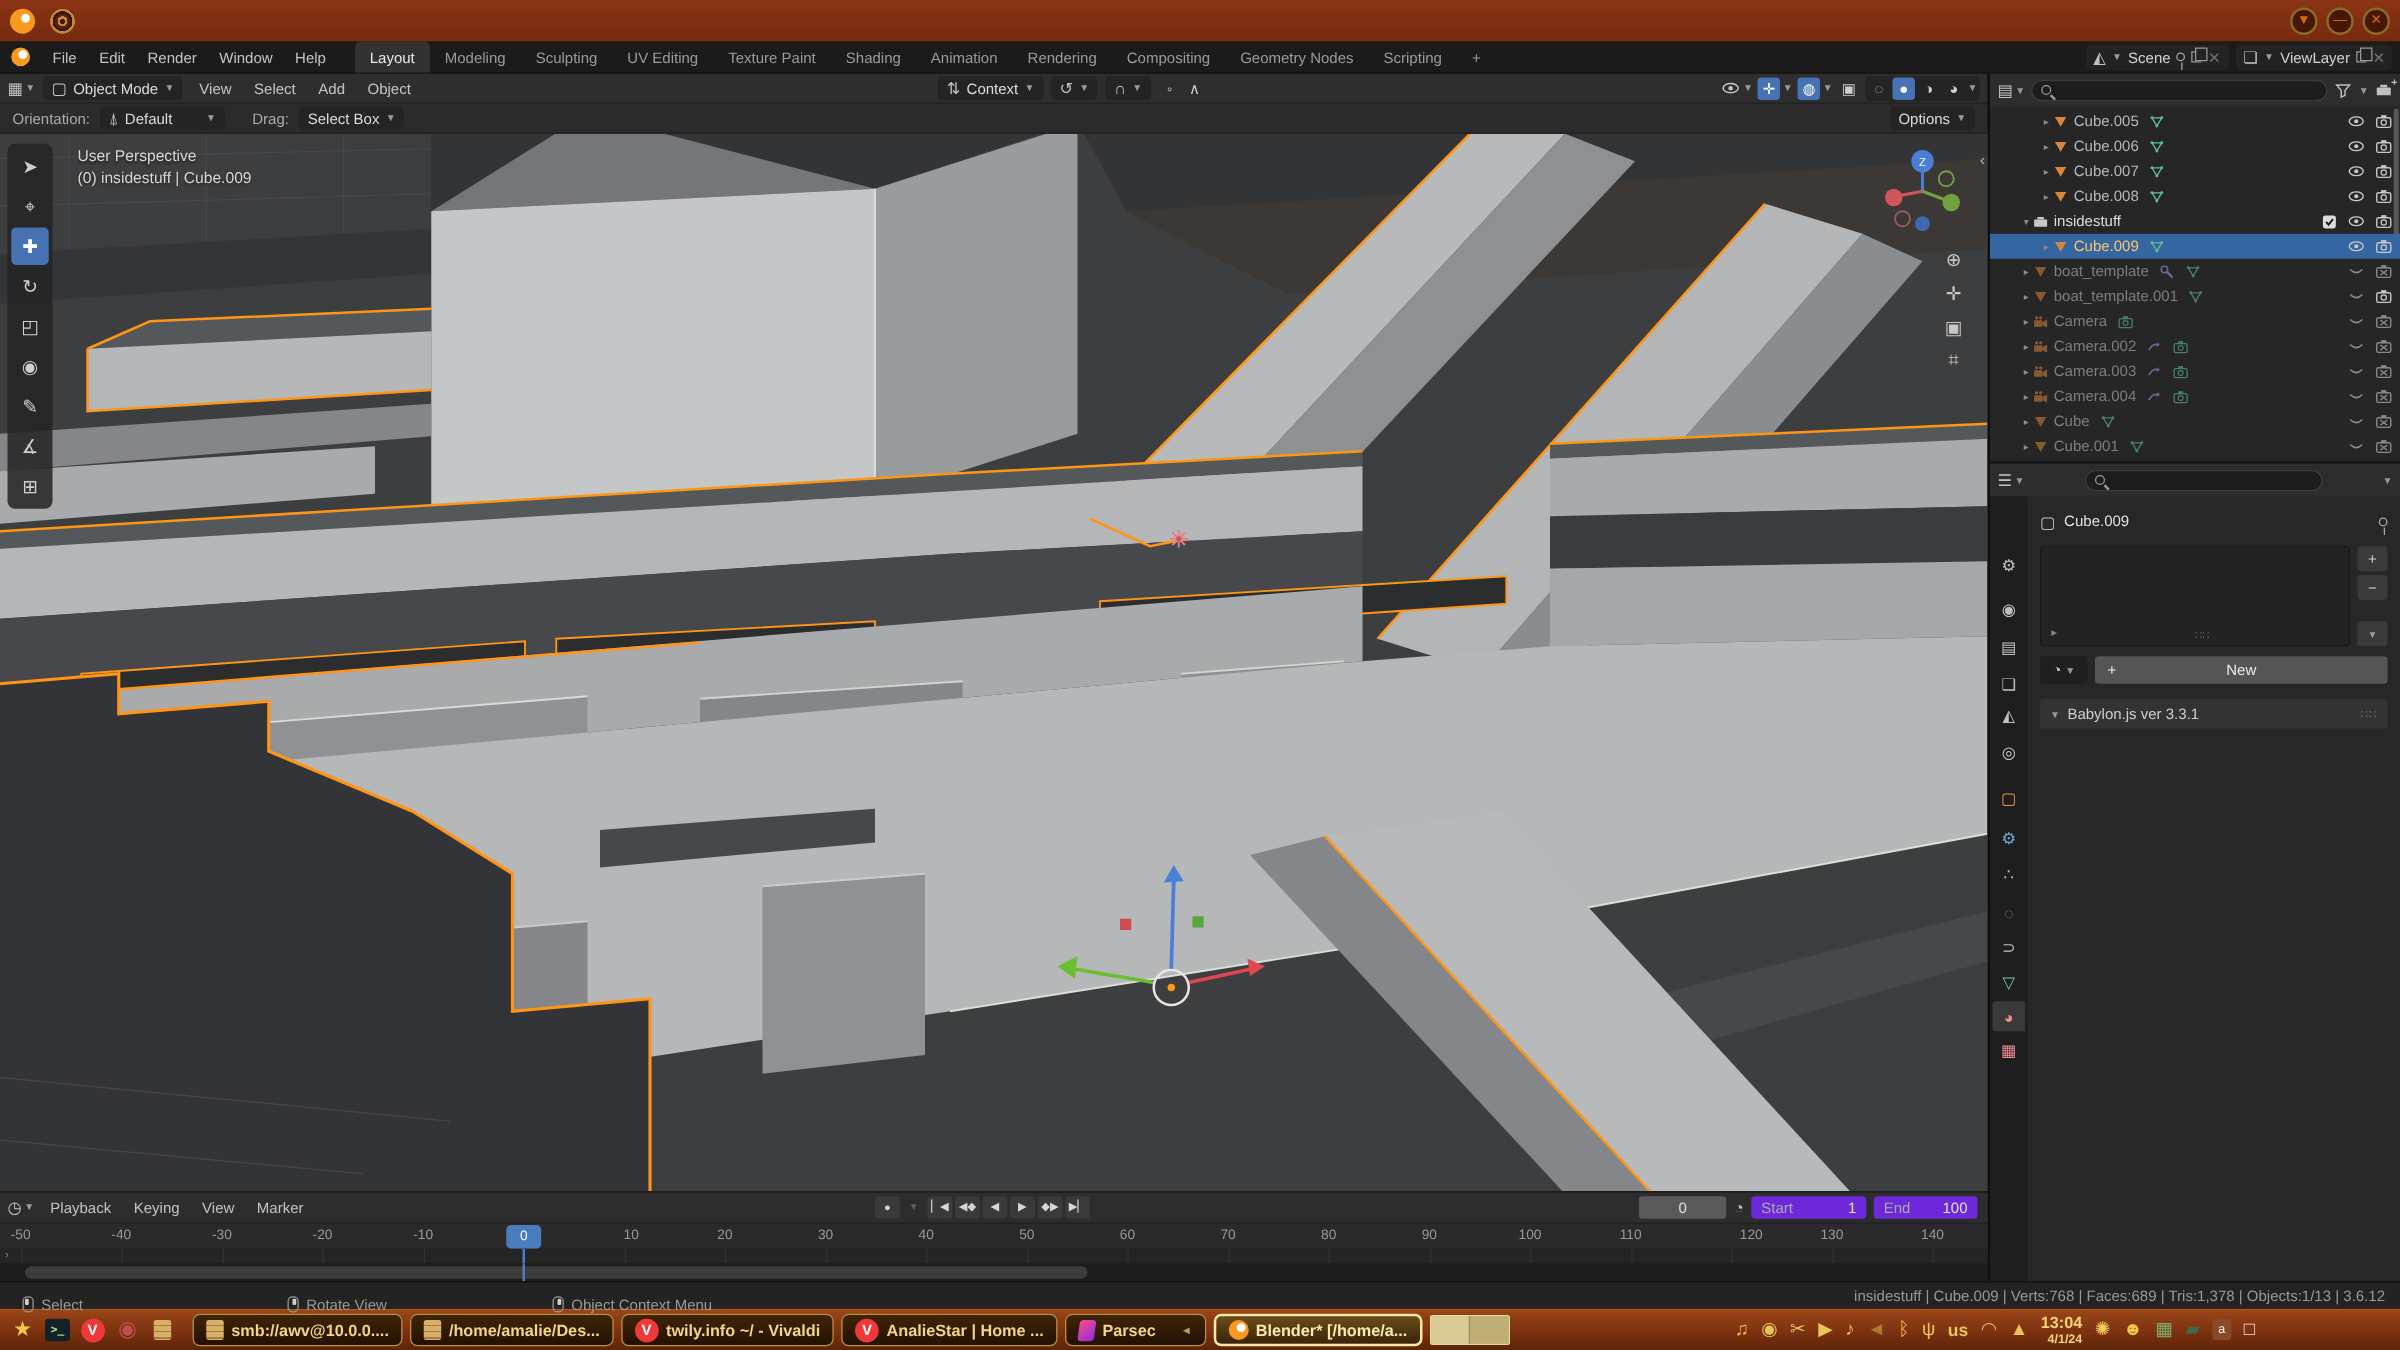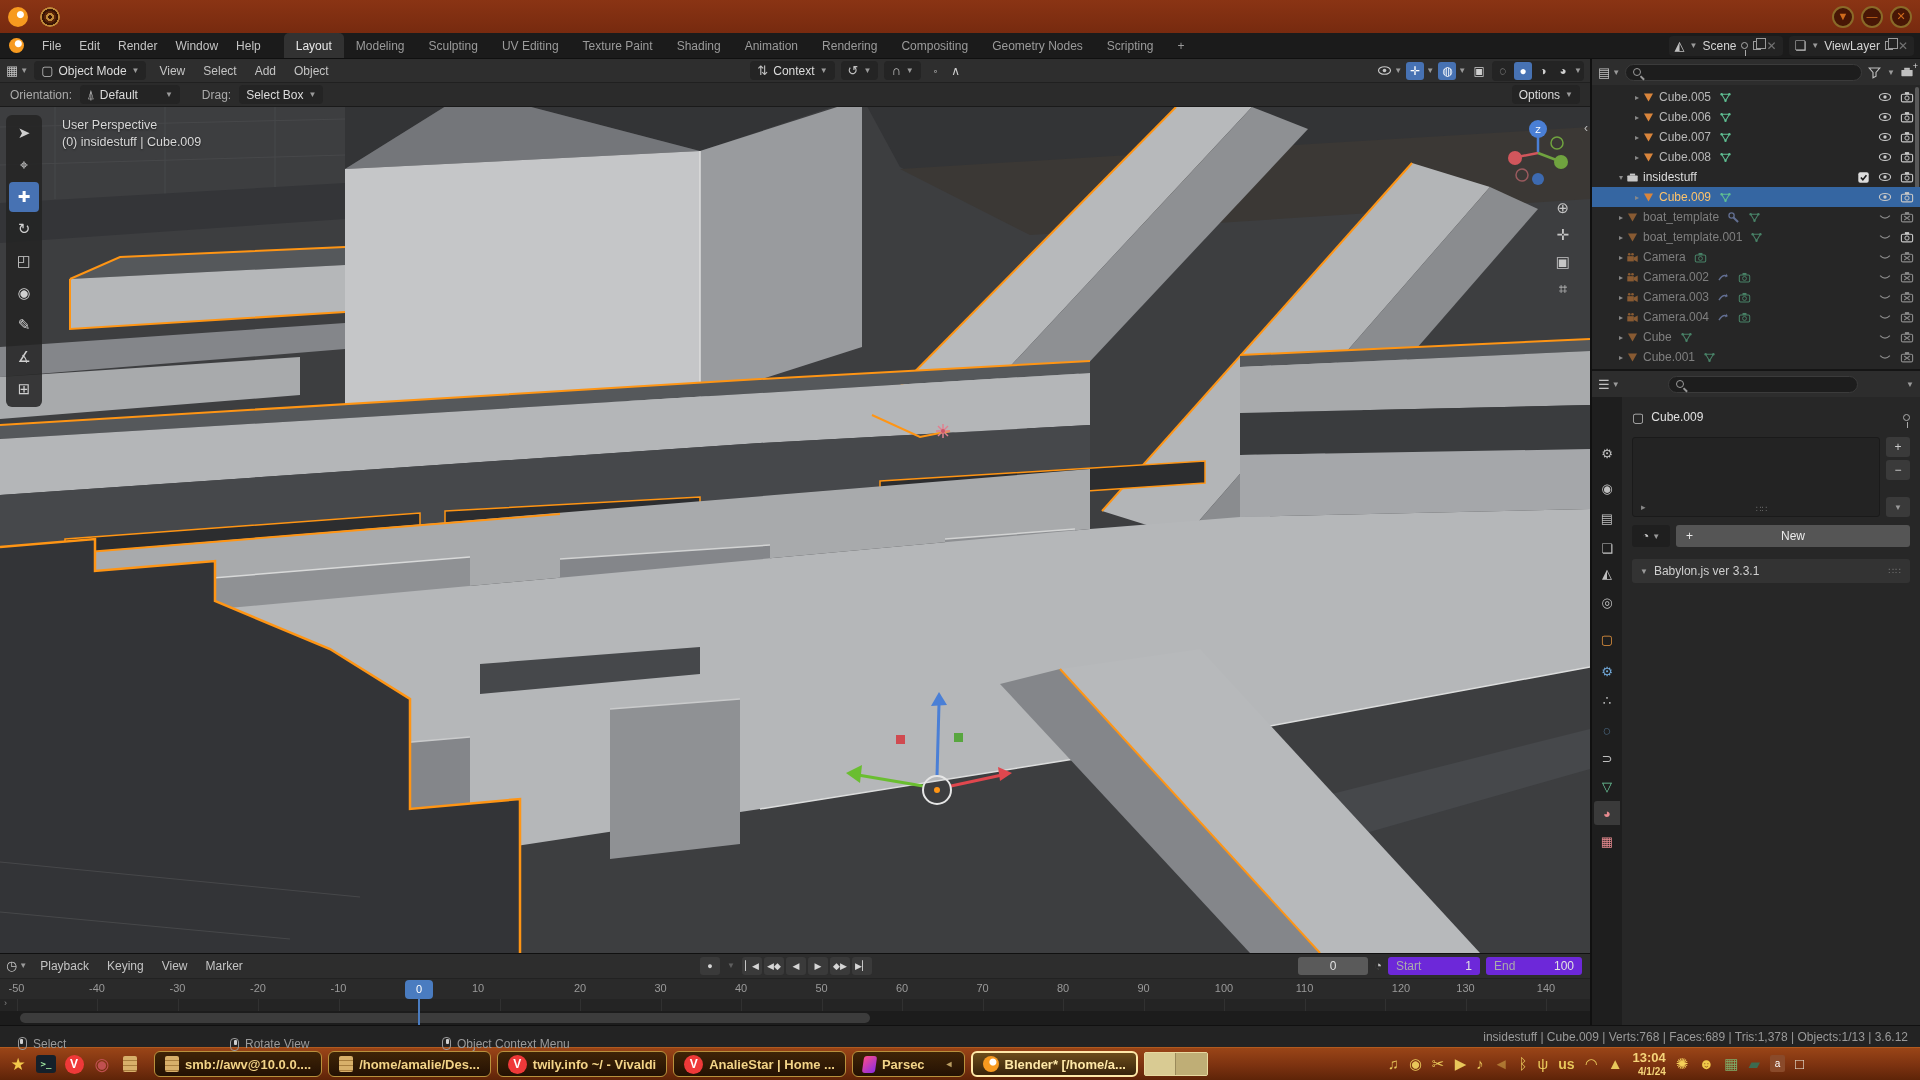--- a/index.html
+++ b/index.html
@@ -495,34 +495,34 @@
           </div>
           <div class="tl-fields">
             <div class="field" style="width:70px;background:#5a5a5a;justify-content:center">
                 <span>0</span>
               </div>
             <span class="icon-sm">◔</span>
             <div class="field" style="width:92px">
                 <span class="lbl">Start</span>
                 <span>1</span>
               </div>
-            <div class="field" style="width:96px">
+            <div class="field" style="width:83px">
                 <span class="lbl">End</span>
                 <span>100</span>
               </div>
           </div>
         </div>
         <div class="tl-ruler" id="tl-ruler">
             <span class="tick-lbl" style="left: 16.5px;">-50</span>
             <span class="tick-lbl" style="left: 97px;">-40</span>
             <span class="tick-lbl" style="left: 177.5px;">-30</span>
             <span class="tick-lbl" style="left: 258px;">-20</span>
             <span class="tick-lbl" style="left: 338.5px;">-10</span>
             <div class="playhead" style="left: 419px;">0</div>
-            <span class="tick-lbl" style="left: 478px;">10</span>
+            <span class="tick-lbl" style="left: 505px;">10</span>
             <span class="tick-lbl" style="left: 580px;">20</span>
             <span class="tick-lbl" style="left: 660.5px;">30</span>
             <span class="tick-lbl" style="left: 741px;">40</span>
             <span class="tick-lbl" style="left: 821.5px;">50</span>
             <span class="tick-lbl" style="left: 902px;">60</span>
             <span class="tick-lbl" style="left: 982.5px;">70</span>
             <span class="tick-lbl" style="left: 1063px;">80</span>
             <span class="tick-lbl" style="left: 1143.5px;">90</span>
             <span class="tick-lbl" style="left: 1224px;">100</span>
             <span class="tick-lbl" style="left: 1304.5px;">110</span>
@@ -933,21 +933,21 @@
   </div>
 
   <div class="statusbar">
     <div id="status-hints">
         <div class="hint" style="left: 18px;">
           <span class="mouse m-left">
             <i></i>
           </span>
           <span>Select</span>
         </div>
-        <div class="hint" style="left: 230px; align-items: flex-end;">
+        <div class="hint" style="left: 230px;">
           <span class="mouse m-mid">
             <i></i>
           </span>
           <span>Rotate View</span>
         </div>
         <div class="hint" style="left: 442px;">
           <span class="mouse m-right">
             <i></i>
           </span>
           <span>Object Context Menu</span>

